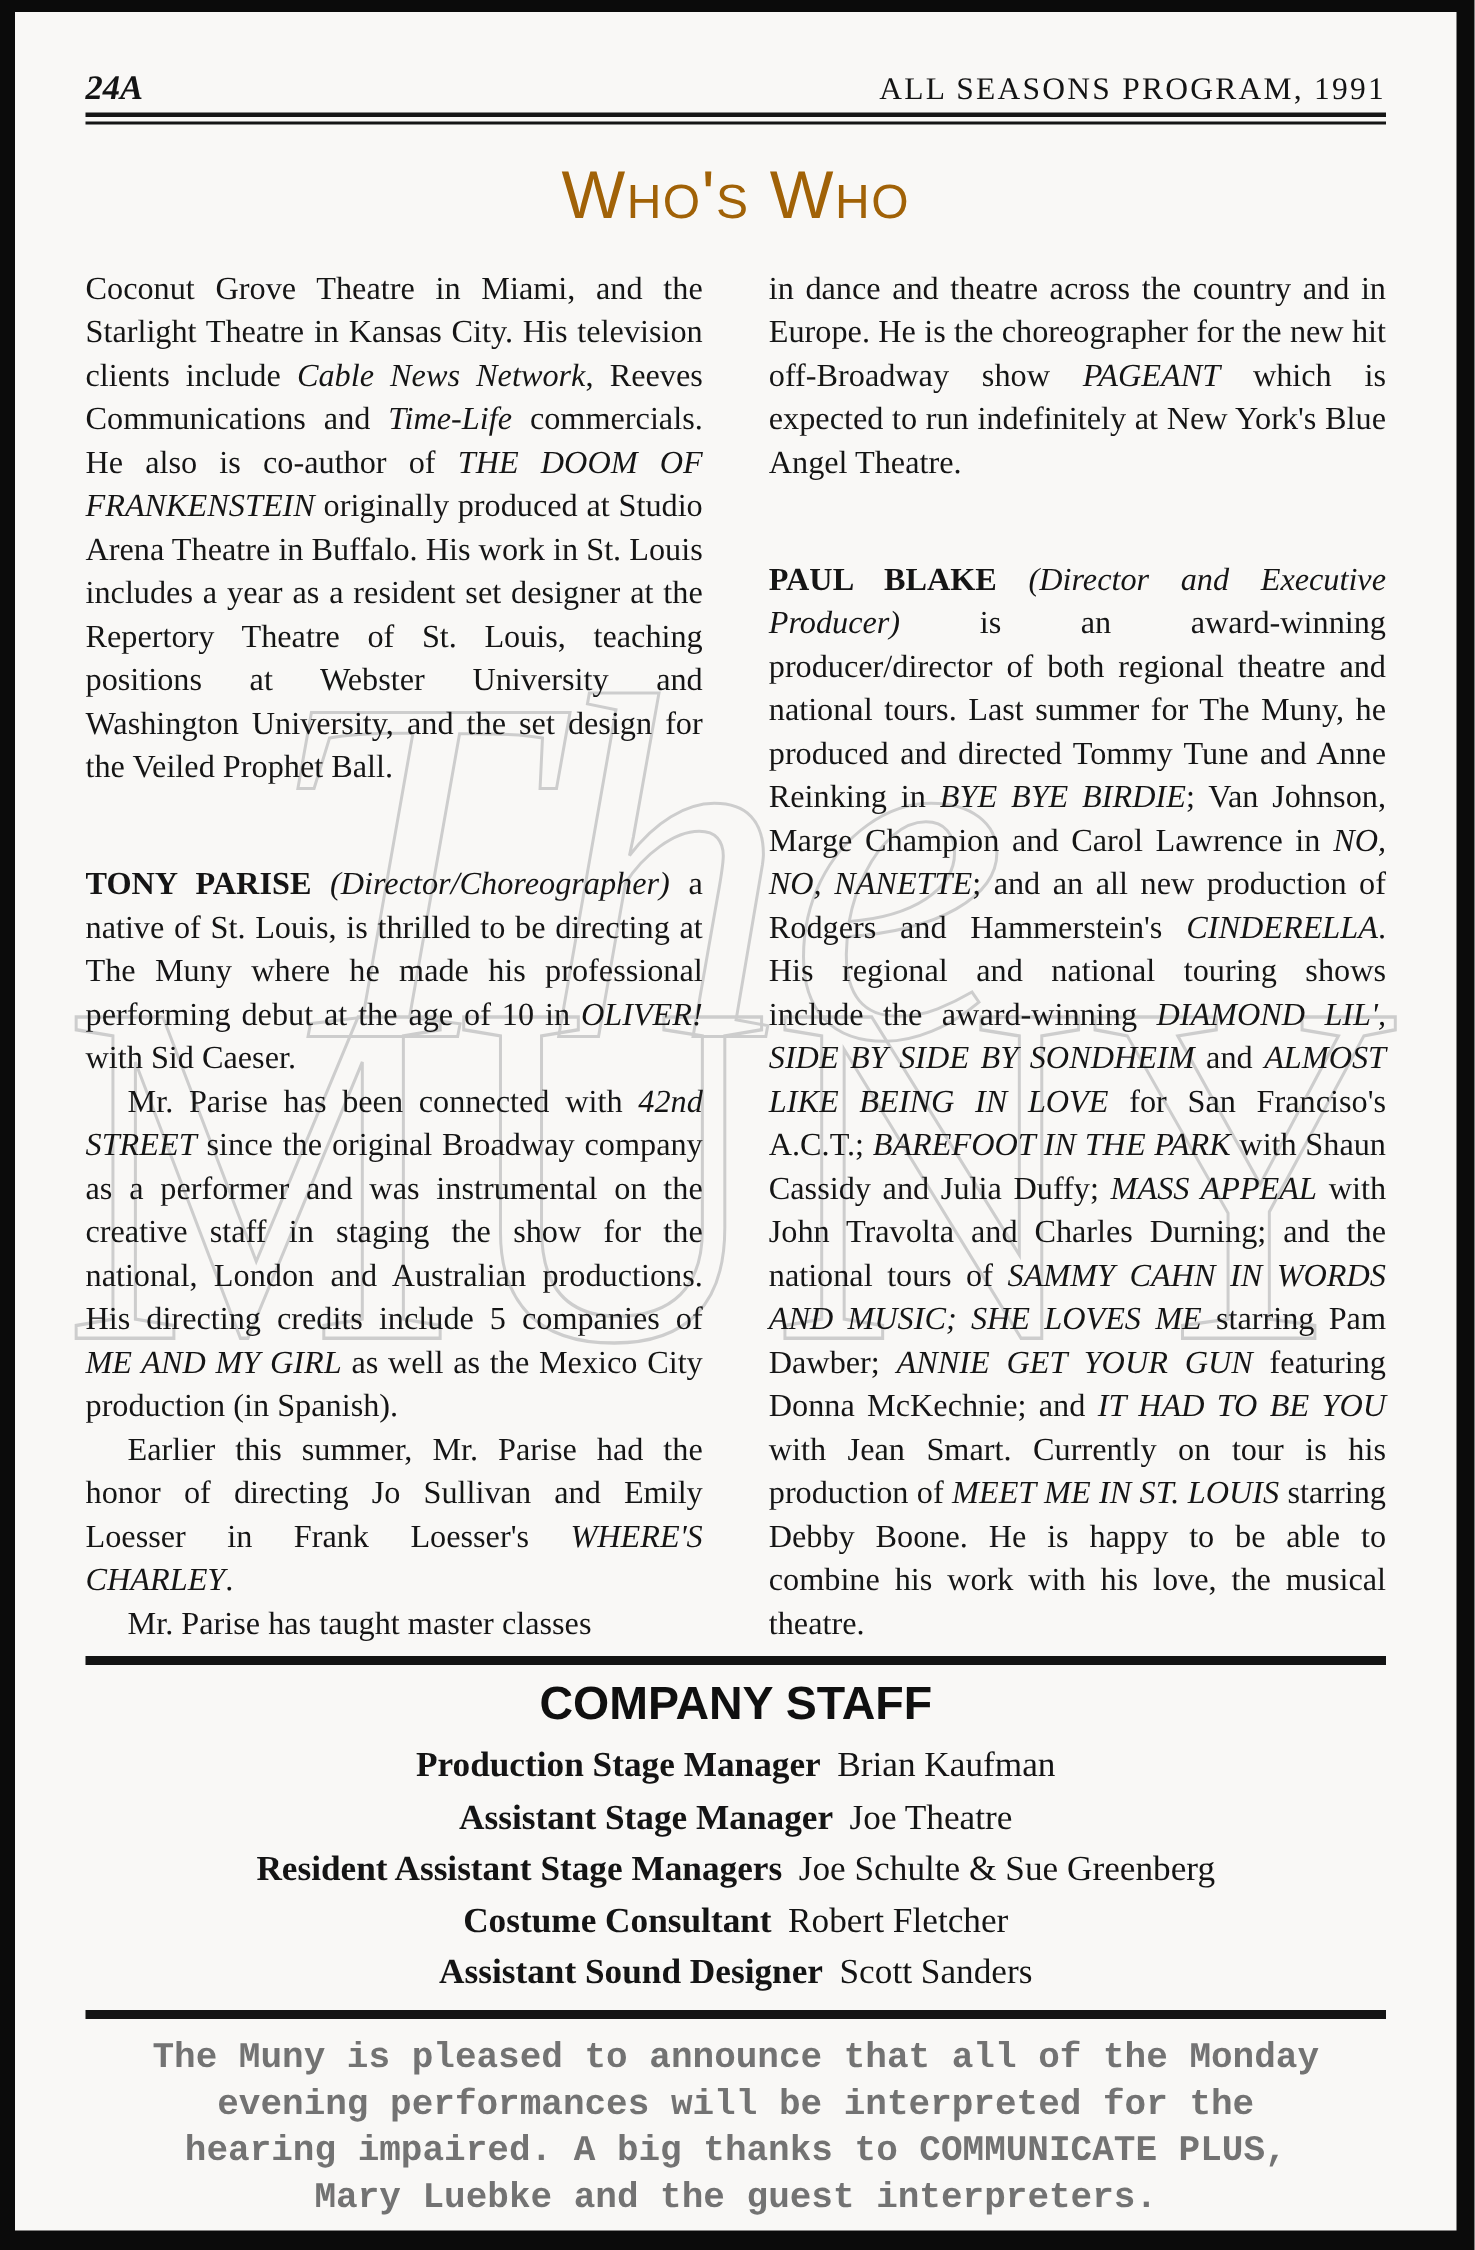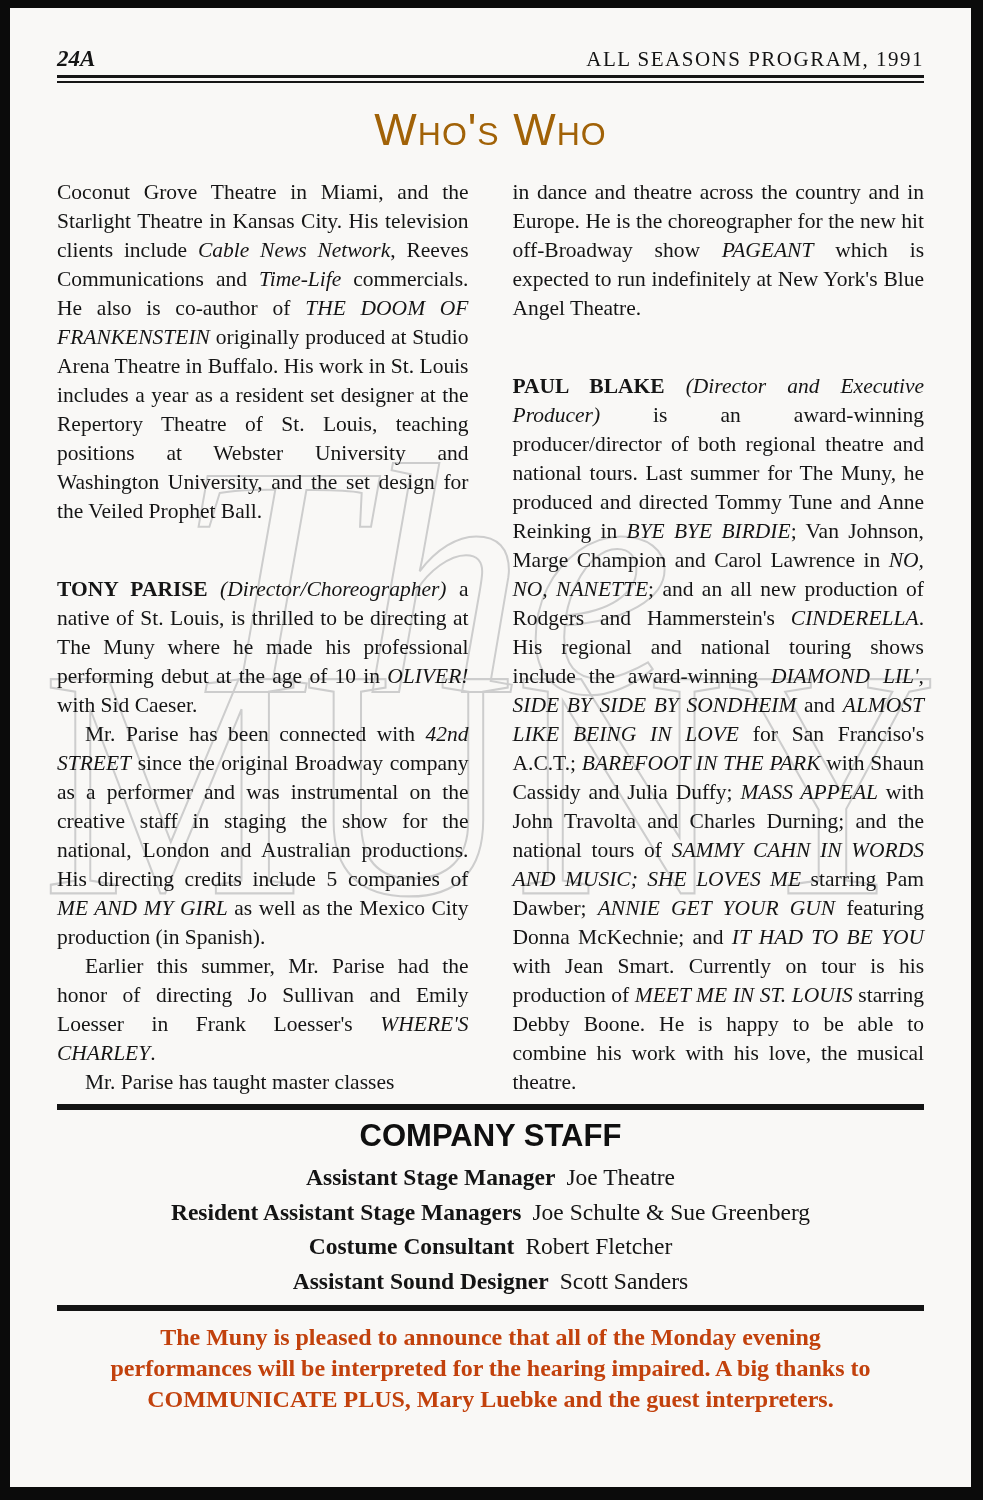--- a/index.html
+++ b/index.html
@@ -68,21 +68,21 @@
     font-family:"Liberation Sans",sans-serif;font-weight:bold;
     font-size:31px;line-height:1.1;letter-spacing:0;color:#101010;
   }
   .staff-row{font-size:23.5px;line-height:34.5px;}
   .staff-role{font-weight:bold;margin-right:11px;}
   .staff-name{font-weight:normal;}
   
   .announce{
     margin:11px auto 0;width:90%;
     text-align:center;font-weight:bold;
-    font-size:24px;line-height:31px;color:#c2410c;
+    font-size:24px;line-height:31px;color:#737373;font-family:Liberation Mono, monospace;
   }
 </style>
 </head>
 <body>
 
 <div class="page">
 
   <div class="watermark" aria-hidden="true">
     <div class="wm-the" style="-webkit-text-stroke: 2px rgb(205, 205, 205);">The</div>
     <div class="wm-muny" style="-webkit-text-stroke: 2px rgb(205, 205, 205);">MUNY</div>
@@ -110,20 +110,23 @@
         <p class="para"><span>in dance and theatre across the country and in Europe.  He is the choreographer for the new hit off-Broadway show </span><span class="seg-i">PAGEANT</span><span> which is expected to run indefinitely at New York's Blue Angel Theatre.</span></p>
         <p class="para gap"><span class="seg-b">PAUL BLAKE </span><span class="seg-i">(Director and Executive Producer)</span><span> is an award-winning producer/director of both regional theatre and national tours. Last summer for The Muny, he produced and directed Tommy Tune and Anne Reinking in </span><span class="seg-i">BYE BYE BIRDIE</span><span>; Van Johnson, Marge Champion and Carol Lawrence in </span><span class="seg-i">NO, NO, NANETTE</span><span>; and an all new production of Rodgers and Hammerstein's </span><span class="seg-i">CINDERELLA</span><span>.  His regional and national touring shows include the award-winning </span><span class="seg-i">DIAMOND LIL', SIDE BY SIDE BY SONDHEIM</span><span> and </span><span class="seg-i">ALMOST LIKE BEING IN LOVE</span><span> for San Franciso's A.C.T.; </span><span class="seg-i">BAREFOOT IN THE PARK</span><span> with Shaun Cassidy and Julia Duffy; </span><span class="seg-i">MASS APPEAL</span><span> with John Travolta and Charles Durning; and the national tours of </span><span class="seg-i">SAMMY CAHN IN WORDS AND MUSIC; SHE LOVES ME</span><span> starring Pam Dawber; </span><span class="seg-i">ANNIE GET YOUR GUN</span><span> featuring Donna McKechnie; and </span><span class="seg-i">IT HAD TO BE YOU</span><span> with Jean Smart.  Currently on tour is his production of </span><span class="seg-i">MEET ME IN ST. LOUIS</span><span> starring Debby Boone.  He is happy to be able to combine his work with his love, the musical theatre.</span></p>
       </section>
     </div>
 
     <div class="rule-heavy"></div>
 
     <section class="staff">
       <h2 class="staff-heading">COMPANY STAFF</h2>
       <div class="staff-row">
+        <span class="staff-role">Production Stage Manager</span><span class="staff-name">Brian Kaufman</span>
+      </div>
+      <div class="staff-row">
         <span class="staff-role">Assistant Stage Manager</span><span class="staff-name">Joe Theatre</span>
       </div>
       <div class="staff-row">
         <span class="staff-role">Resident Assistant Stage Managers</span><span class="staff-name">Joe Schulte &amp; Sue Greenberg</span>
       </div>
       <div class="staff-row">
         <span class="staff-role">Costume Consultant</span><span class="staff-name">Robert Fletcher</span>
       </div>
       <div class="staff-row">
         <span class="staff-role">Assistant Sound Designer</span><span class="staff-name">Scott Sanders</span>

